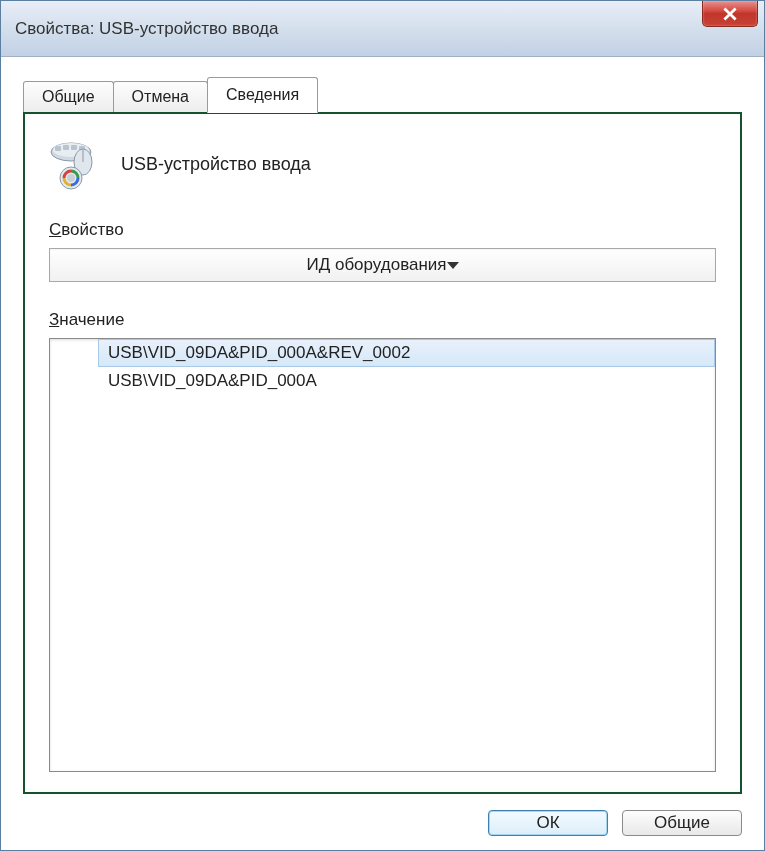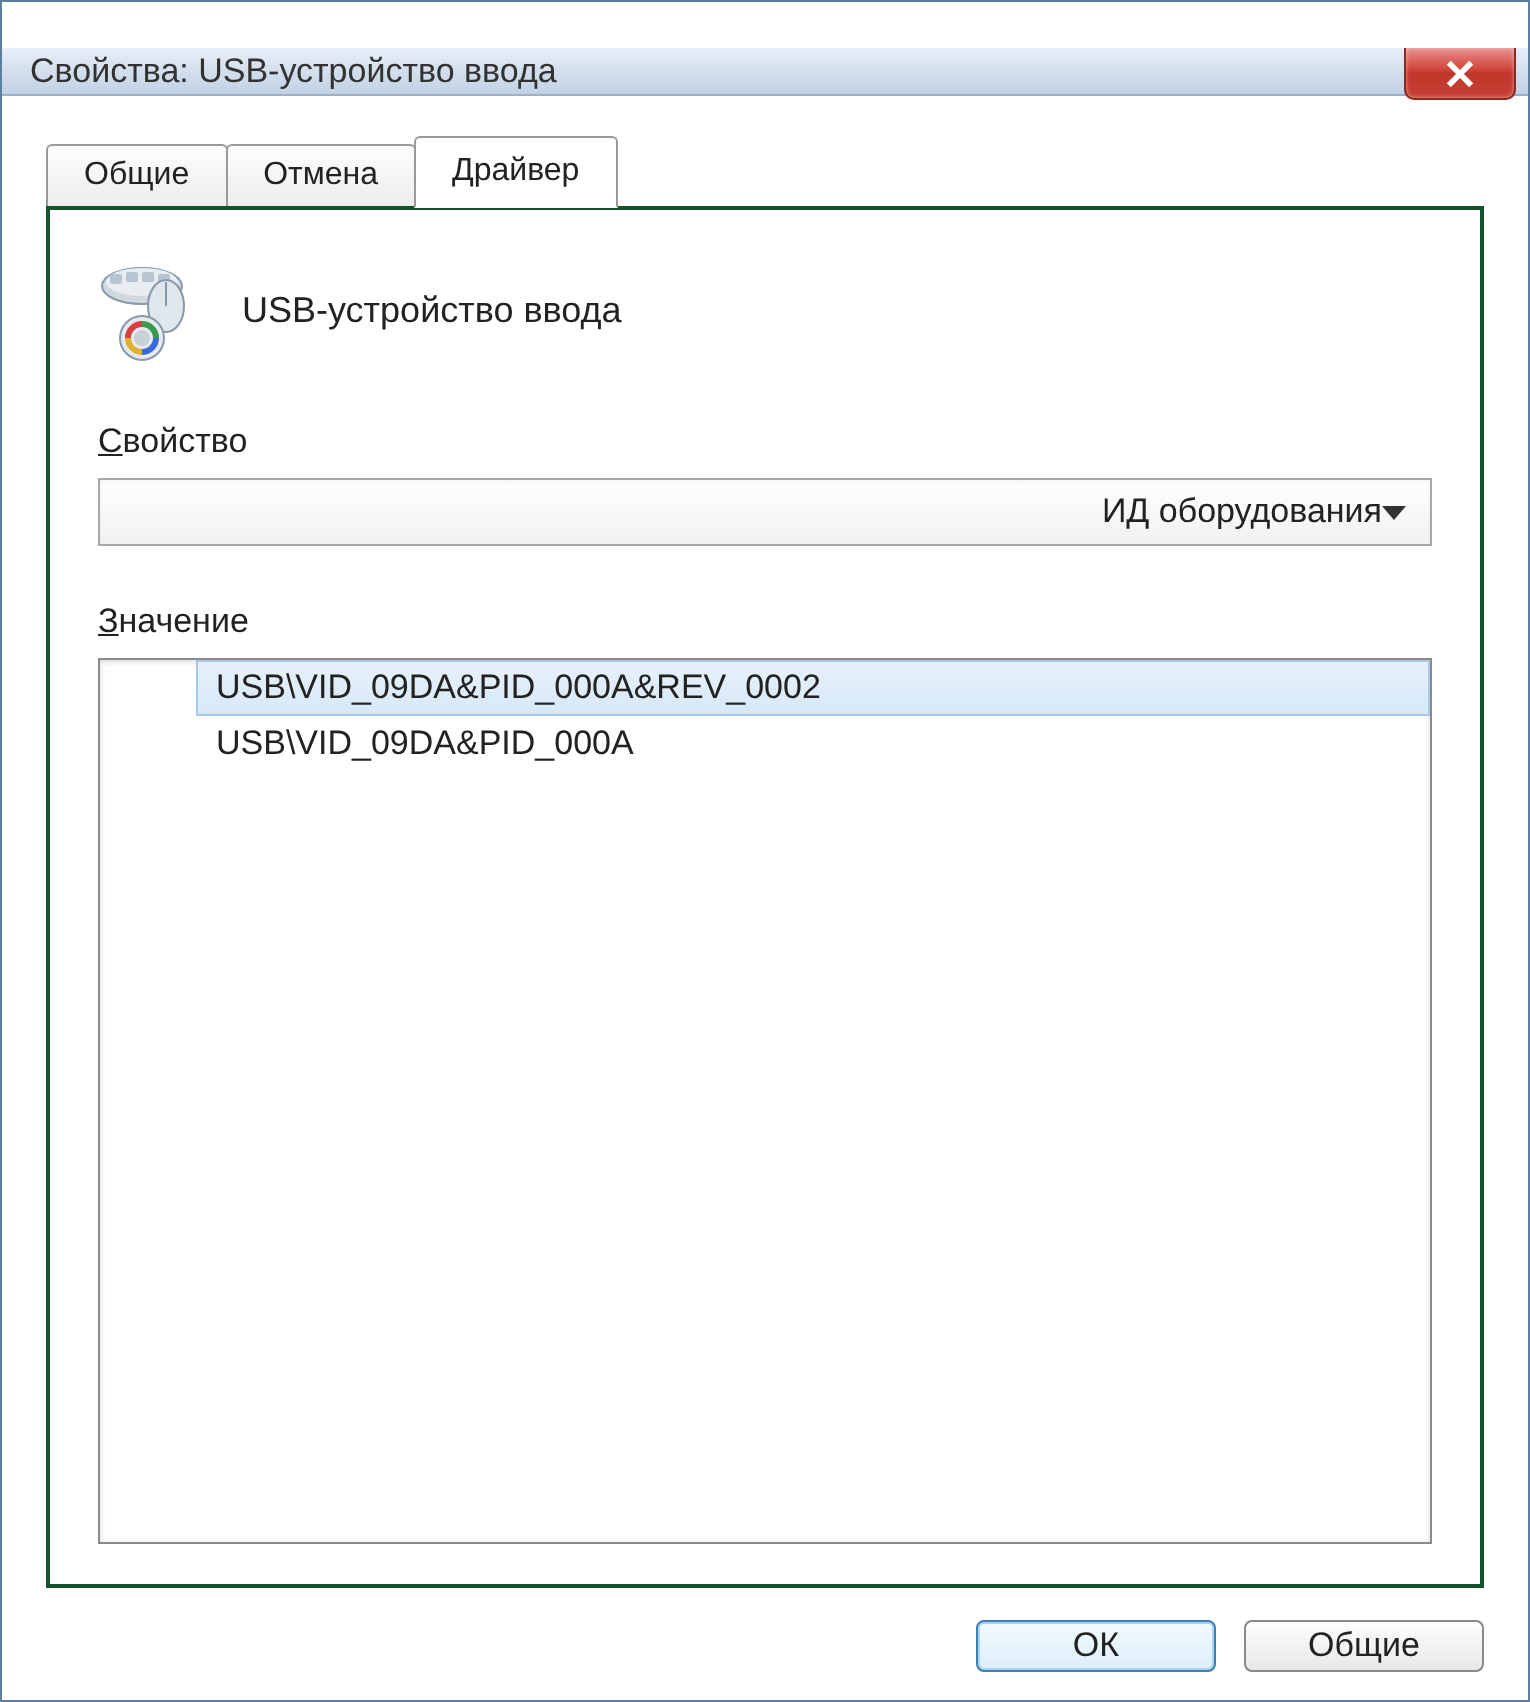--- a/index.html
+++ b/index.html
@@ -14,28 +14,27 @@
     .window {
       width: 765px;
       height: 851px;
       border: 1px solid #5a7fa0;
       background: #fff;
       display: flex;
       flex-direction: column;
       box-shadow: 0 0 8px rgba(0,0,0,0.3);
     }
     .titlebar {
-      height: 24px;
+      height: 56px;
       background: linear-gradient(to bottom, #e8eef7 0%, #d4dfed 50%, #c1d1e4 100%);
       border-bottom: 1px solid #a0b0c0;
       display: flex;
       align-items: center;
       padding-left: 14px;
       position: relative;
-      margin-top: 23px;
     }
     .titlebar-title {
       font-size: 17px;
       color: #323232;
     }
     .close-btn {
       position: absolute;
       right: 6px;
       top: 0;
       width: 56px;
@@ -116,21 +115,21 @@
       color: #222;
       margin-bottom: 8px;
     }
     .underline-letter { text-decoration: underline; }
     .property-select {
       height: 34px;
       border: 1px solid #a8a8a8;
       background: linear-gradient(to bottom, #fff 0%, #f1f1f1 100%);
       display: flex;
       align-items: center;
-      justify-content: flex-end;
+      justify-content: center;
       padding: 0 12px;
       font-size: 17px;
       color: #222;
       cursor: pointer;
       margin-bottom: 28px;
       box-shadow: inset 0 1px 2px rgba(0,0,0,0.05);
     }
     .dropdown-arrow {
       width: 0; height: 0;
       border-left: 6px solid transparent;
@@ -191,21 +190,21 @@
       <svg viewBox="0 0 10 10">
           <path d="M1 1 L9 9 M9 1 L1 9" stroke="#fff" stroke-width="2" fill="none"></path>
         </svg>
     </div>
   </div>
 
   <div class="content">
     <div class="tabs">
       <div class="tab">Общие</div>
       <div class="tab">Отмена</div>
-      <div class="tab active">Драйвер</div>
+      <div class="tab active">Сведения</div>
     </div>
 
     <div class="tab-panel">
       <div class="device-header">
         <div class="device-icon">
           <svg viewBox="0 0 52 52" width="52" height="52">
             <ellipse cx="22" cy="14" rx="20" ry="9" fill="#d0d8e0" stroke="#8899aa" stroke-width="1"></ellipse>
             <ellipse cx="22" cy="12" rx="18" ry="7" fill="#e8edf2"></ellipse>
             <rect x="6" y="8" width="6" height="5" rx="1" fill="#b8c4d0"></rect>
             <rect x="14" y="7" width="6" height="5" rx="1" fill="#b8c4d0"></rect>

